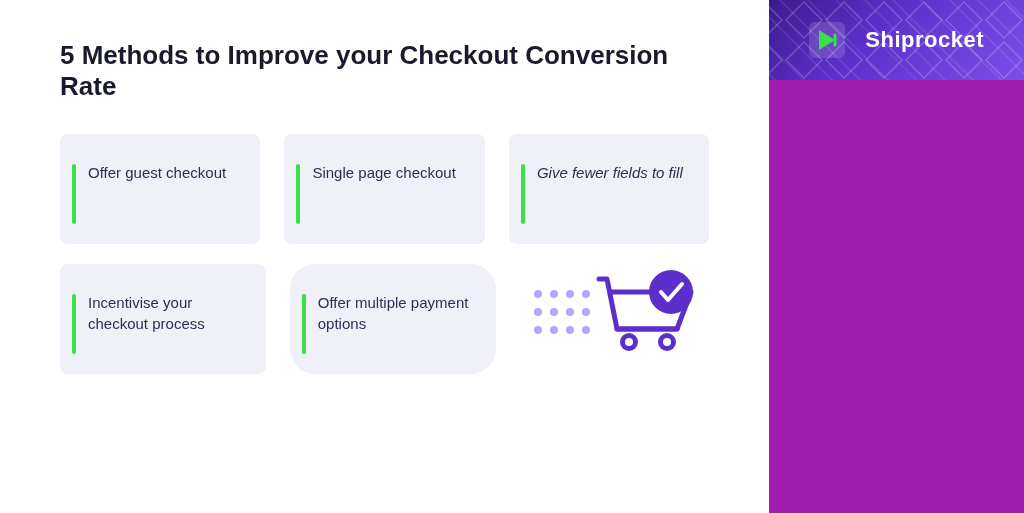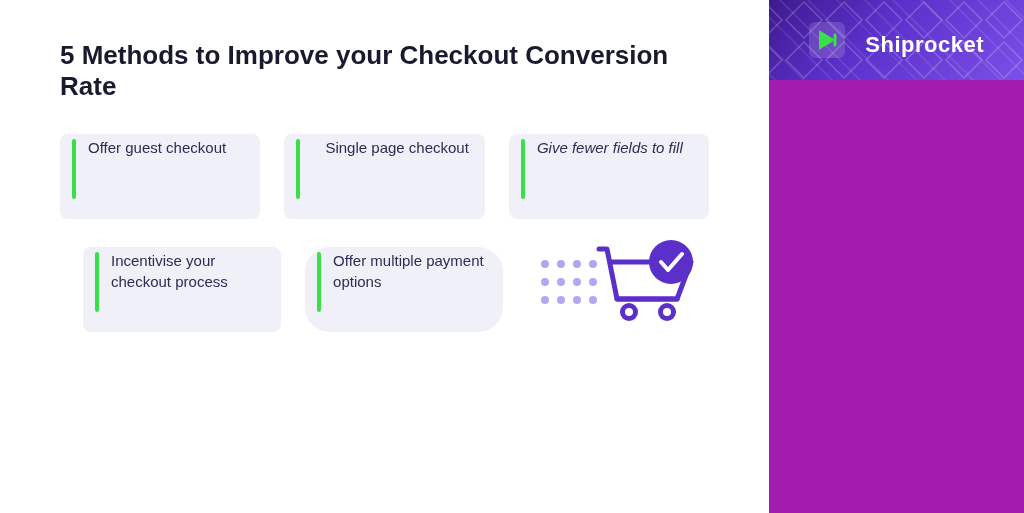--- a/index.html
+++ b/index.html
@@ -28,21 +28,21 @@
     .title {
       font-size: 26px;
       font-weight: 700;
       color: #1a1a2e;
       margin-bottom: 32px;
     }
 
     .card {
       background: #f0f1f8;
       border-radius: 8px;
-      padding: 1px 16px 16px 0;
+      padding: 26px 16px 16px 0;
       display: flex;
       align-items: flex-start;
       position: relative;
       min-height: 80px;
     }
 
     .card-accent {
       width: 4px;
       min-height: 60px;
       background: #39e048;
@@ -81,21 +81,21 @@
         45deg,
         transparent,
         transparent 18px,
         rgba(255,255,255,0.08) 18px,
         rgba(255,255,255,0.08) 20px
       );
     }
 
     .footer-logo {
       display: flex;
-      align-items: flex-end;
+      align-items: center;
       gap: 20px;
       z-index: 1;
     }
 
     .footer-logo-text {
       color: #ffffff;
       font-size: 22px;
       font-weight: 700;
       letter-spacing: 0.5px;
     }
@@ -116,32 +116,32 @@
 <div class="main-container">
   <div class="content-area">
 
     <h1 class="title">5 Methods to Improve your Checkout Conversion Rate</h1>
 
     <div style="display: flex; gap: 24px; margin-bottom: 20px;">
       <div class="card" style="flex:1;">
         <div class="card-accent"></div>
         <span class="card-text">Offer guest checkout</span>
       </div>
-      <div class="card" style="flex:1;justify-content:space-between;">
+      <div class="card" style="flex:1;">
         <div class="card-accent"></div>
         <span class="card-text">Single page checkout</span>
       </div>
       <div class="card" style="flex:1;font-style:italic;">
         <div class="card-accent"></div>
         <span class="card-text">Give fewer fields to fill</span>
       </div>
     </div>
 
     <div style="display: flex; gap: 24px; align-items: center;">
-      <div class="card" style="flex:1; min-height:80px;margin-left:23px;">
+      <div class="card" style="flex:1; min-height:80px;">
         <div class="card-accent"></div>
         <span class="card-text">Incentivise your checkout process</span>
       </div>
       <div class="card" style="flex:1; min-height:80px;border-radius:25px;">
         <div class="card-accent"></div>
         <span class="card-text">Offer multiple payment options</span>
       </div>
 
       <div style="flex:1; display:flex; align-items:center; justify-content:center; position:relative; height:100px;">
 

